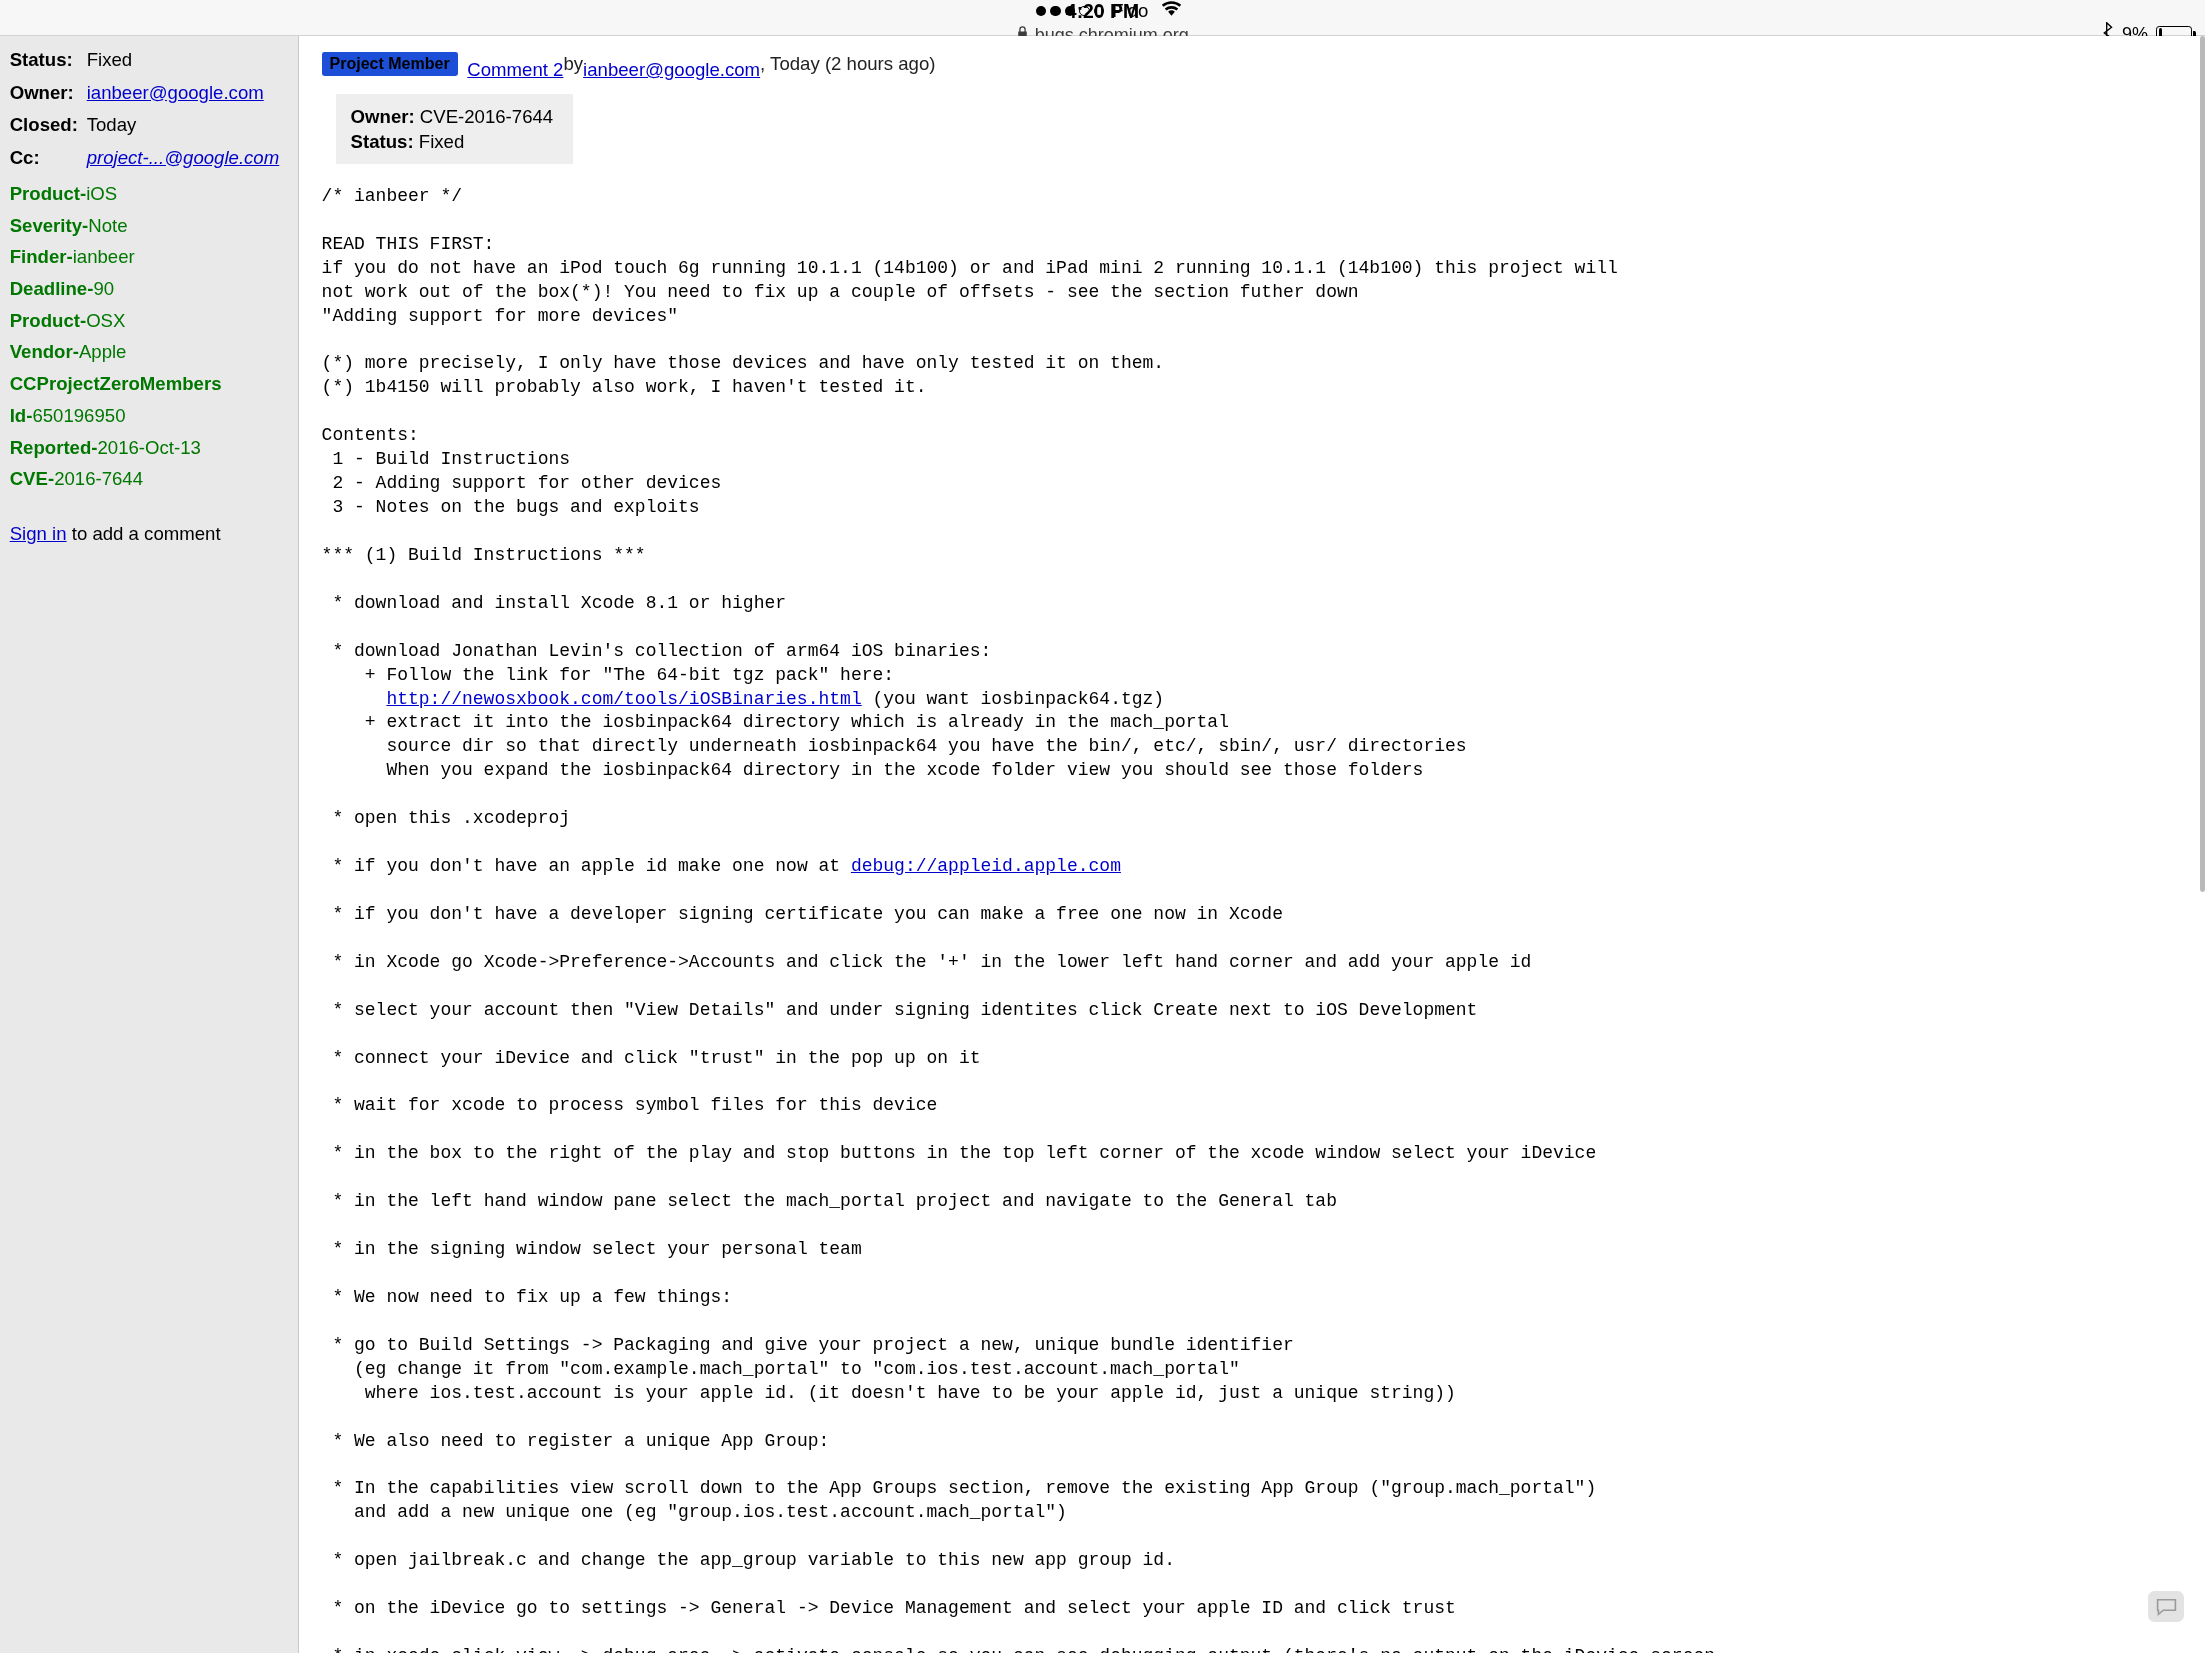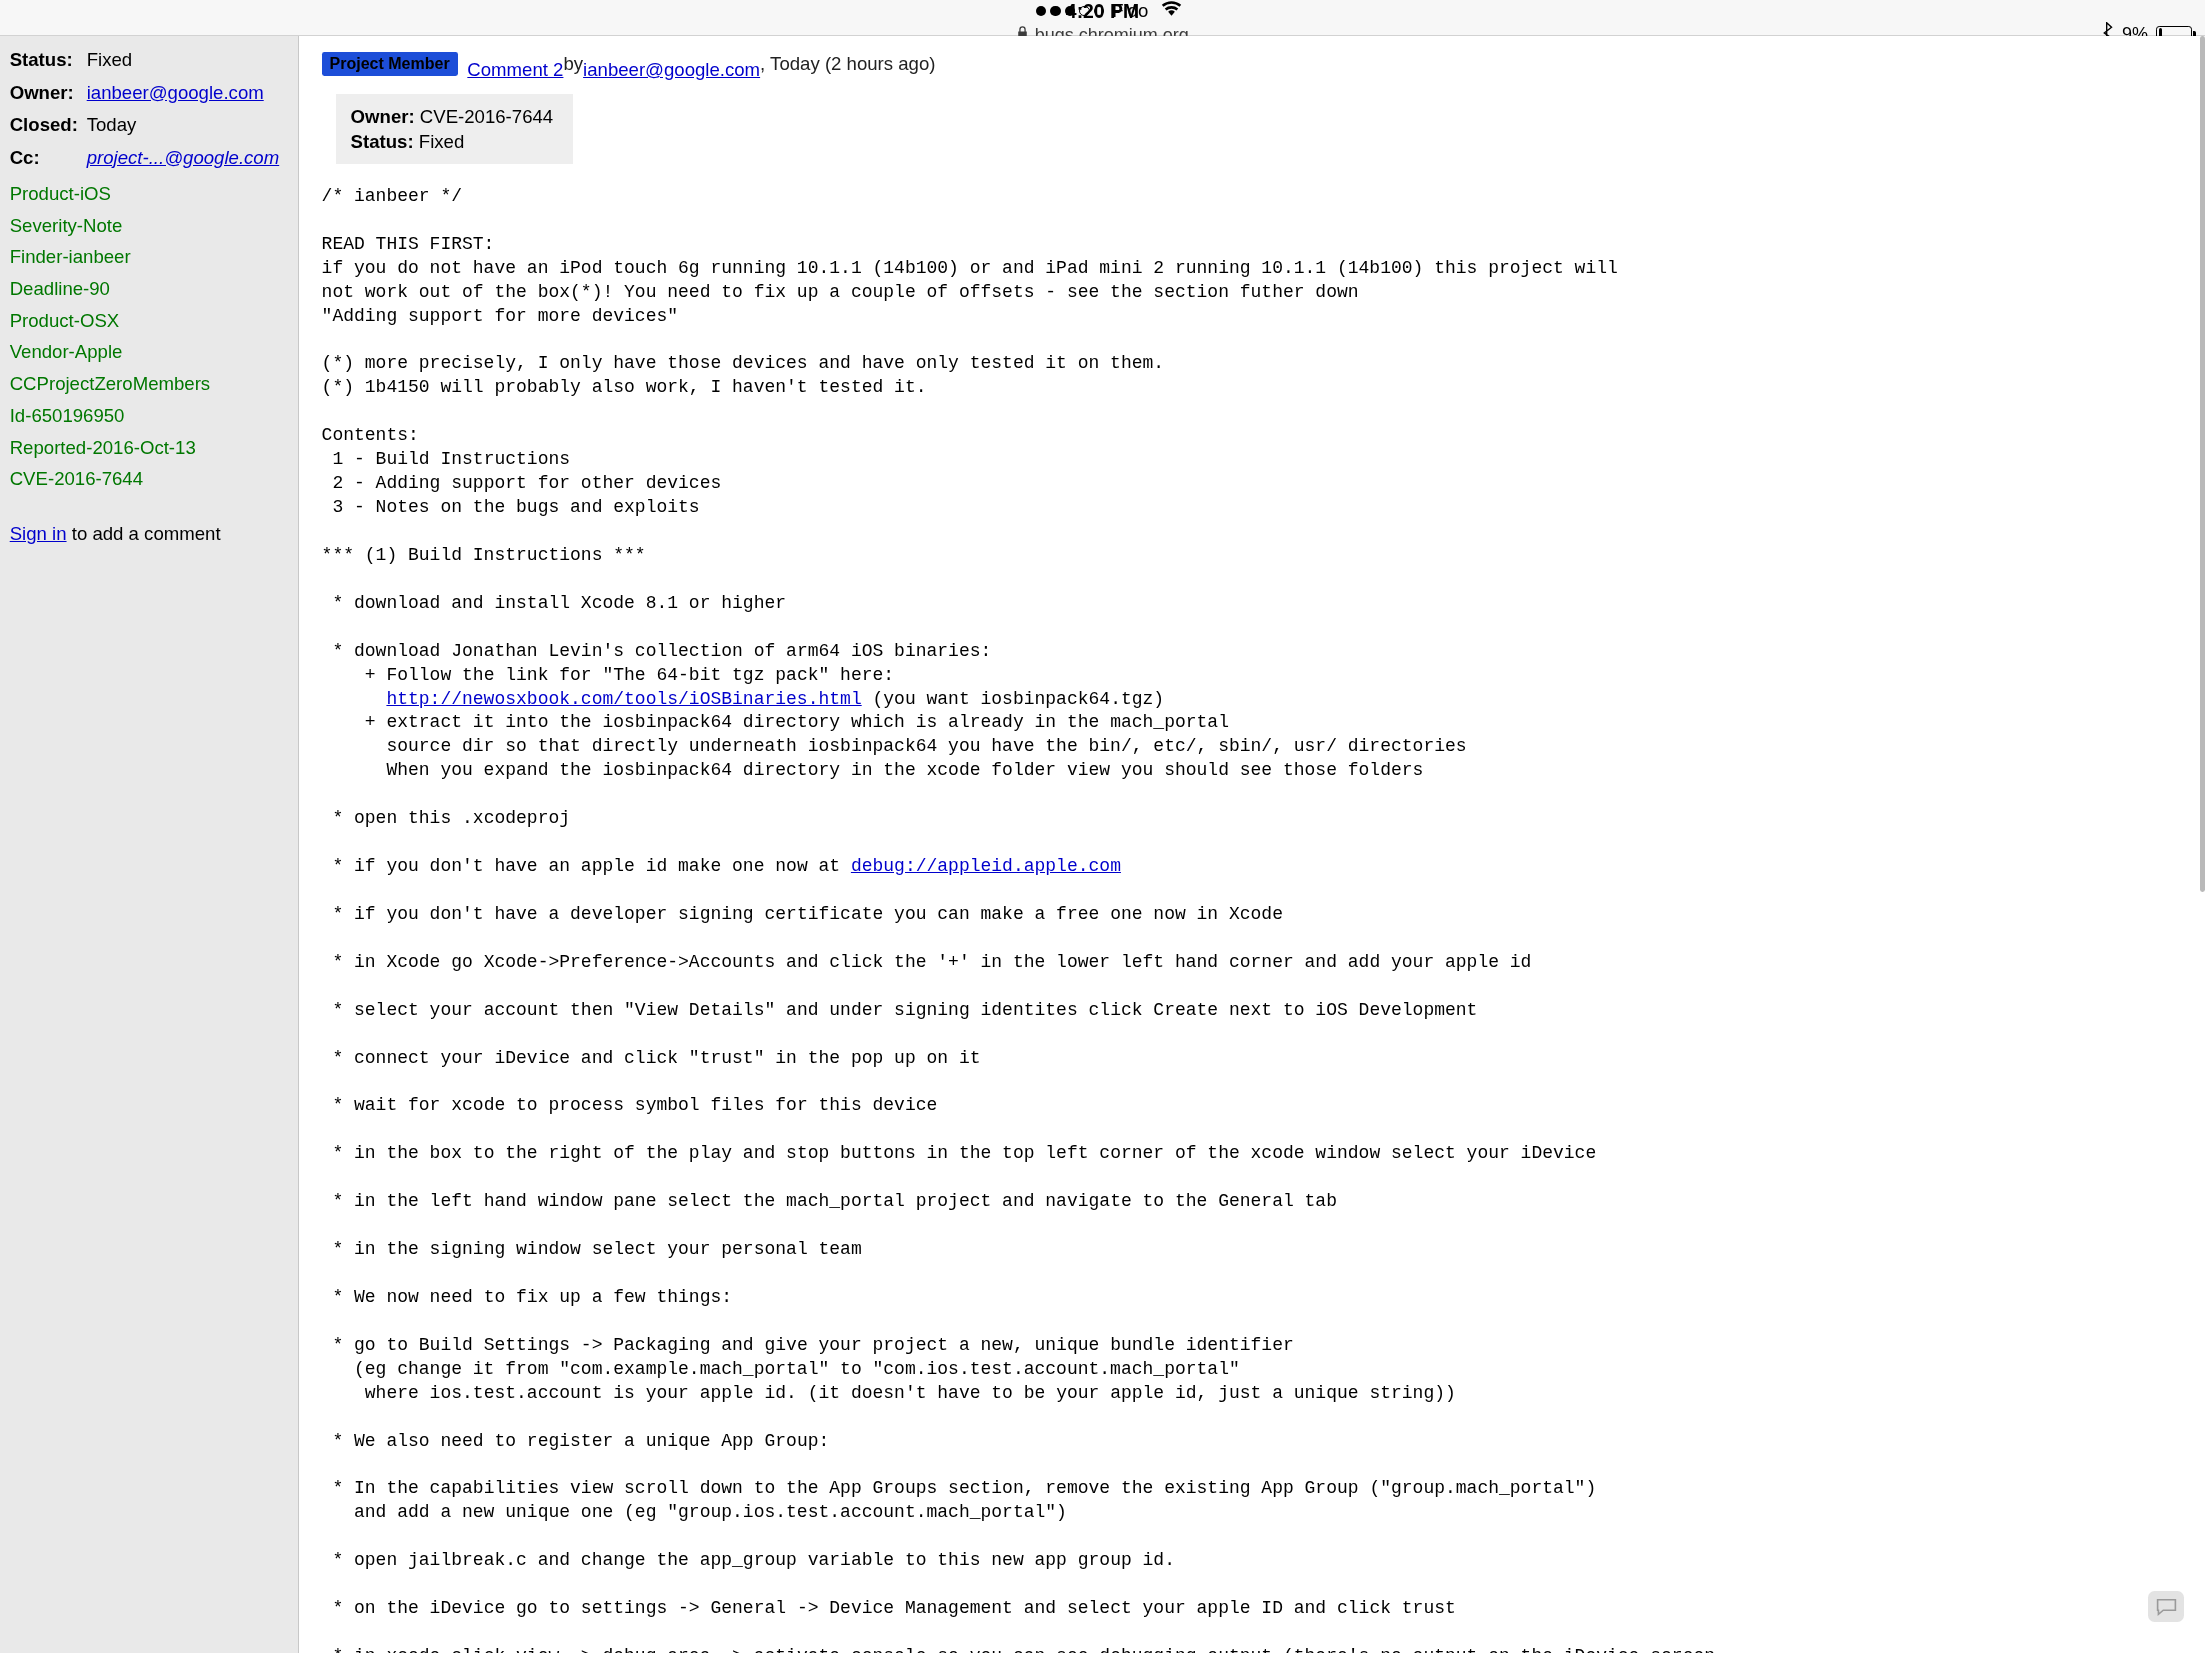--- a/index.html
+++ b/index.html
@@ -122,21 +122,21 @@
     color: #0000cc;
     font-style: italic;
     text-decoration: underline;
   }
   .chips { margin-top: 14.5px; }
   .chip {
     margin-bottom: 9.7px;
     font-size: 18.6px;
     color: #007700;
   }
-  .chip b { font-weight: normal; }
+  .chip b { font-weight: bold; }
   .chip .val { font-weight: normal; }
   .signin-row {
     margin-top: 33px;
     font-size: 18.6px;
   }
   .signin-row a { color: #0000cc; text-decoration: underline; }
 
   
   .main {
     flex: 1 1 auto;

